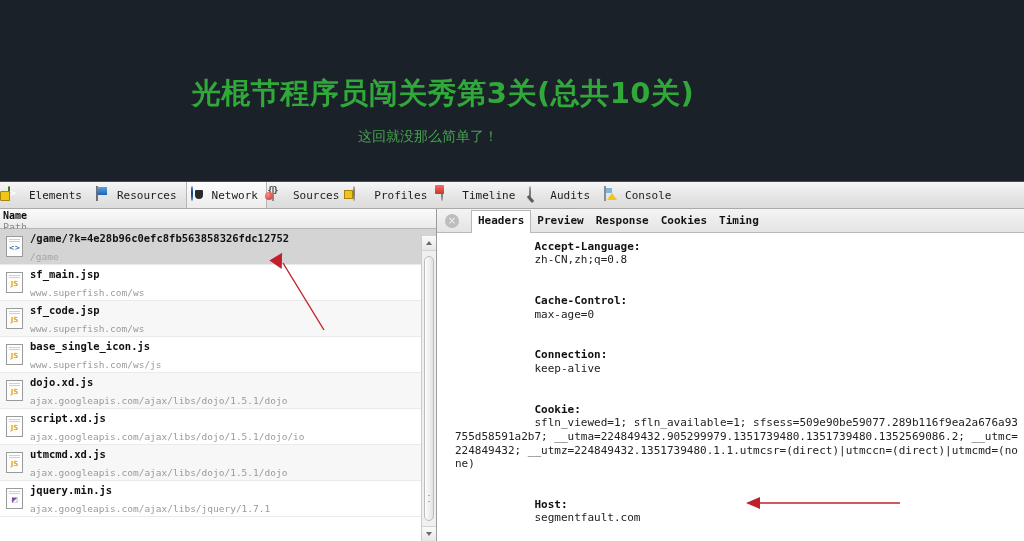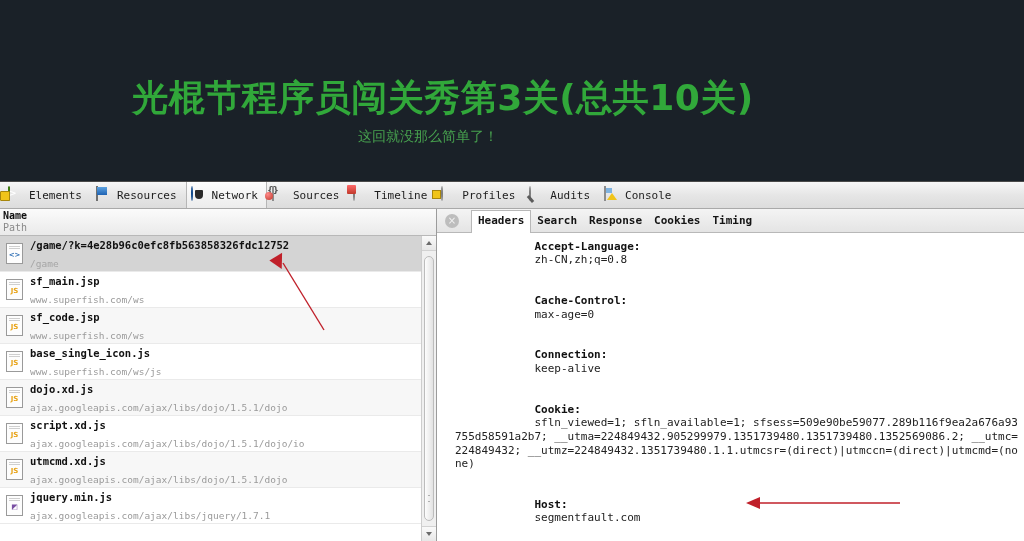--- a/index.html
+++ b/index.html
@@ -14,21 +14,21 @@
 
   
   .banner {
     position: absolute; left: 0; top: 0; width: 1024px; height: 181px;
     background: #1a2128;
   }
   .banner-title {
     position: absolute; left: 0; top: 74px; width: 886px;
     text-align: center;
     font-family: "DejaVu Sans", sans-serif;
-    font-size: 36px; font-weight: bold;
+    font-size: 29px; font-weight: bold;
     color: #31a83a;
     letter-spacing: 0.5px;
     white-space: nowrap;
   }
   .banner-sub {
     position: absolute; left: 0; top: 128px; width: 856px;
     text-align: center;
     font-family: "DejaVu Sans", sans-serif;
     font-size: 14px;
     color: #47a14e;
@@ -171,21 +171,21 @@
 
   
   .left-pane {
     position: relative;
     width: 437px; height: 332px;
     background: #fff;
     border-right: 1px solid #9b9b9b;
     overflow: hidden;
   }
   .lp-header {
-    height: 27px;
+    height: 20px;
     background: linear-gradient(to bottom,#fbfbfb,#eaeaea);
     border-bottom: 1px solid #b8b8b8;
     padding: 1px 0 0 3px;
   }
   .lp-header .h1 {
     font-family: "DejaVu Sans Mono", monospace;
     font-size: 10px; font-weight: bold; color: #111; line-height: 12px;
   }
   .lp-header .h2 {
     font-family: "DejaVu Sans Mono", monospace;
@@ -343,27 +343,27 @@
         <span class="ic"><span class="ic-network"></span></span>
         <span>Network</span>
       </div>
 
       <div class="dt-tab">
         <span class="ic"><span class="ic-sources"><span class="glyph">{}</span></span></span>
         <span>Sources</span>
       </div>
 
       <div class="dt-tab">
+        <span class="ic"><span class="ic-profiles"></span></span>
+        <span>Profiles</span>
+      </div>
+
+      <div class="dt-tab">
         <span class="ic"><span class="ic-timeline"></span></span>
         <span>Timeline</span>
-      </div>
-
-      <div class="dt-tab">
-        <span class="ic"><span class="ic-profiles"></span></span>
-        <span>Profiles</span>
       </div>
 
       <div class="dt-tab">
         <span class="ic"><span class="ic-audits"></span></span>
         <span>Audits</span>
       </div>
 
       <div class="dt-tab">
         <span class="ic"><span class="ic-console"></span></span>
         <span>Console</span>
@@ -467,21 +467,21 @@
           <div class="arr"></div>
           <div class="lp-thumb"></div>
           <div class="arr bot"></div>
         </div>
       </div>
 
       <div class="right-pane">
         <div class="rp-tabbar">
           <div class="rp-close">×</div>
           <div class="rp-tab selected">Headers</div>
-          <div class="rp-tab">Search</div>
+          <div class="rp-tab">Preview</div>
           <div class="rp-tab">Response</div>
           <div class="rp-tab">Cookies</div>
           <div class="rp-tab">Timing</div>
         </div>
 
         <div class="rp-content">
 
           <div class="hline clip-top">
             <span class="hk">Accept-Language:</span>
             <span class="hv">zh-CN,zh;q=0.8</span>

